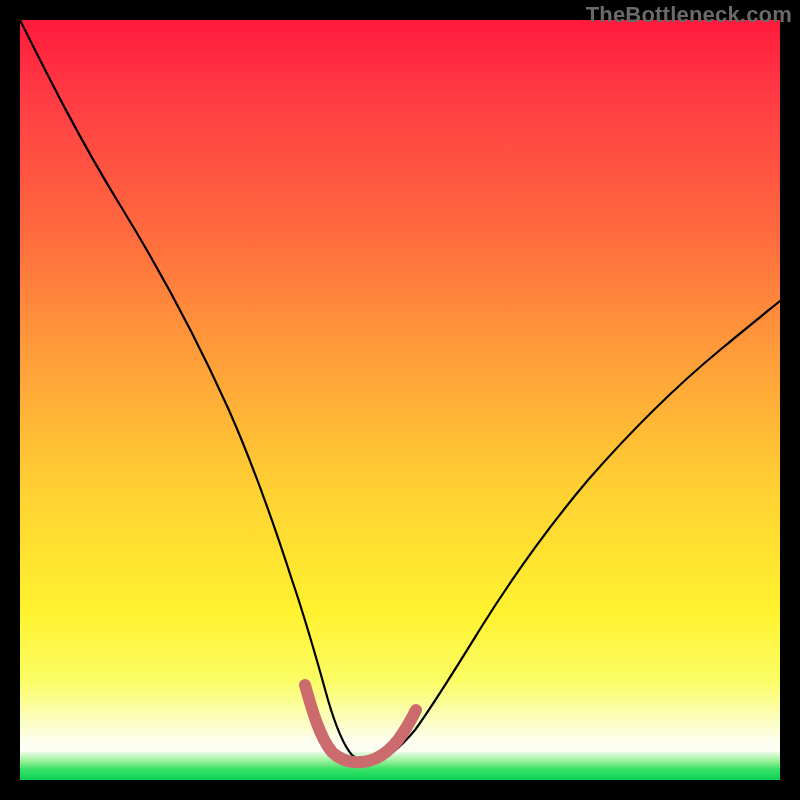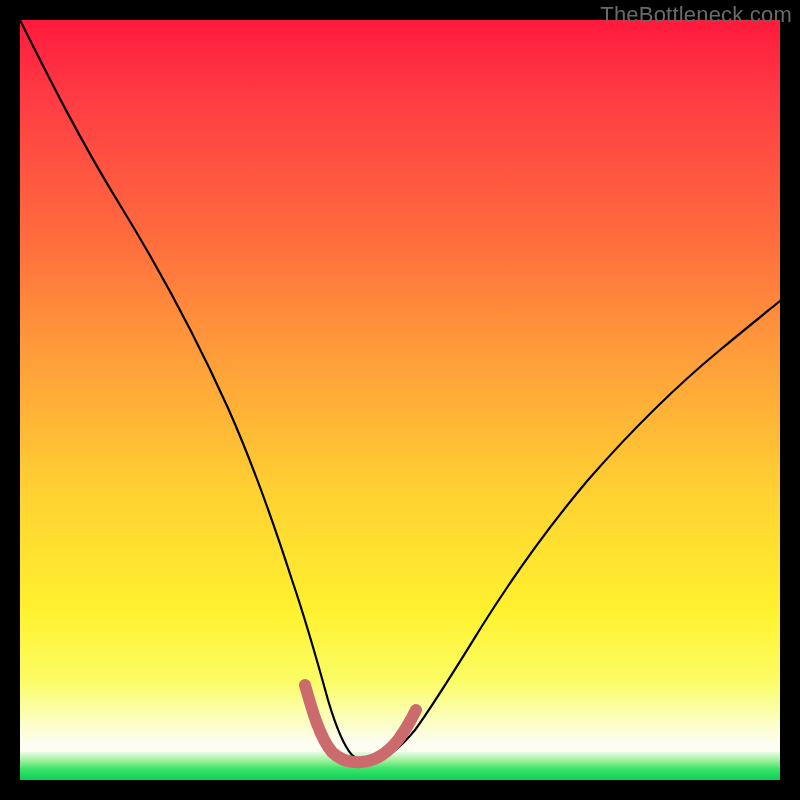--- a/index.html
+++ b/index.html
@@ -62,21 +62,21 @@
     height: 760px;
     overflow: visible;
   }
   .watermark {
     position: absolute;
     top: 2px;
     right: 8px;
     color: #6a6a6a;
     font-size: 22px;
     letter-spacing: 0.2px;
-    font-weight: 400;
+    font-weight: 700;
     user-select: none;
   }
 </style>
 </head>
 <body>
 
 <div class="frame">
 
   <div class="plot-area">
 

